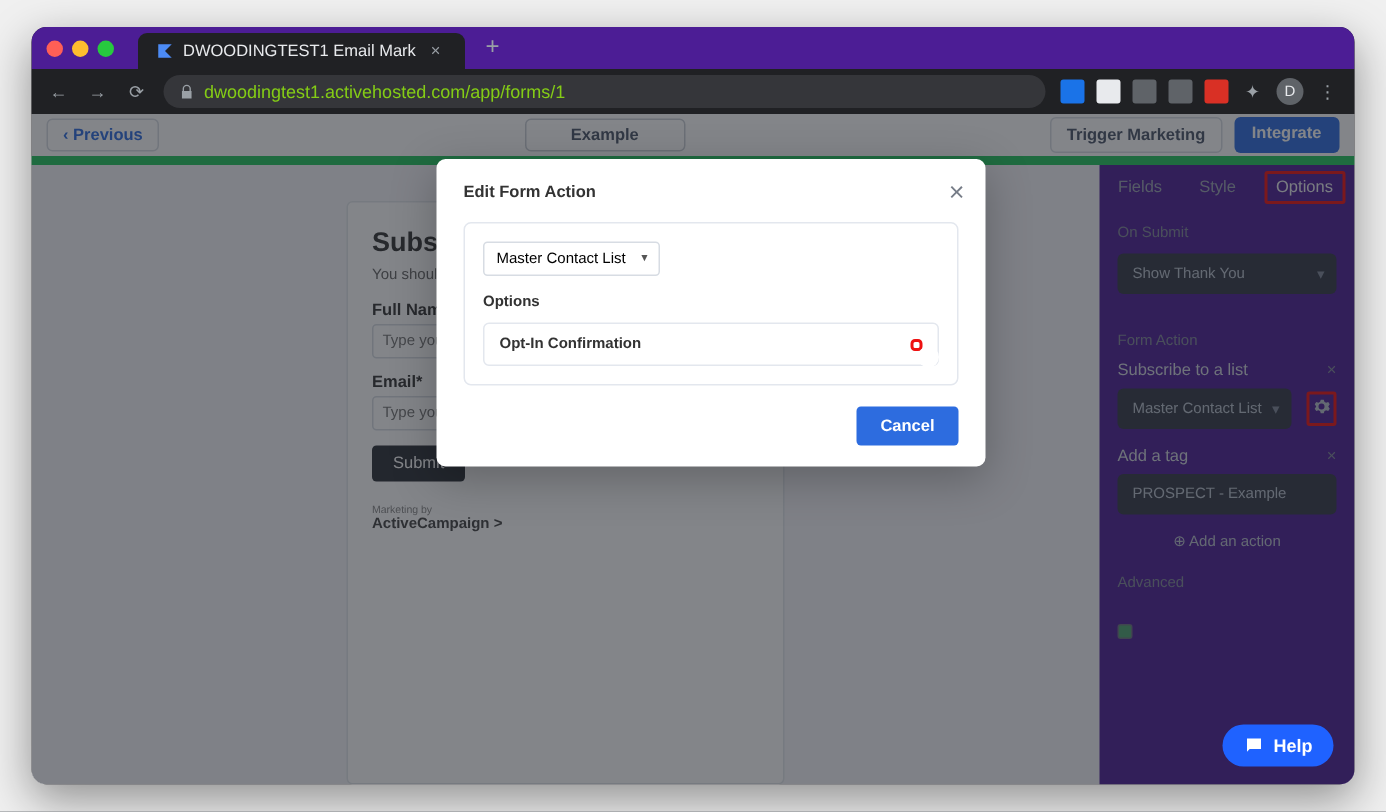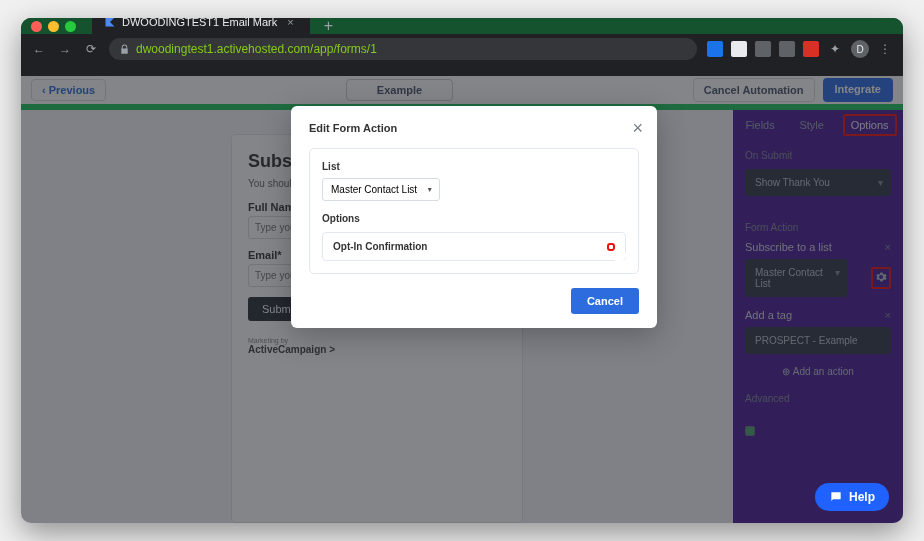--- a/index.html
+++ b/index.html
@@ -1,18 +1,18 @@
 <!DOCTYPE html>
 <html><head>
 <meta charset="utf-8">
 <style>
   *{box-sizing:border-box;margin:0;padding:0;font-family:-apple-system,BlinkMacSystemFont,"Segoe UI",Helvetica,Arial,sans-serif}
   body{background:#f0f0f0;display:flex;justify-content:center;align-items:flex-start;padding:18px}
   .frame{width:882px;height:505px;background:#202124;border-radius:10px;box-shadow:0 10px 30px rgba(0,0,0,.4);overflow:hidden;position:relative}
-  .titlebar{height:16px;background:#14532d;display:flex;align-items:center;padding:0 10px;gap:6px}
+  .titlebar{height:28px;background:#4c1d95;display:flex;align-items:center;padding:0 10px;gap:6px}
   .dot{width:11px;height:11px;border-radius:50%}
   .dot.red{background:#ff5f56}.dot.yel{background:#ffbd2e}.dot.grn{background:#27c93f}
   .tab{background:#202124;color:#e8eaed;font-size:11px;padding:6px 12px;border-radius:6px 6px 0 0;margin-left:10px;display:flex;align-items:center;gap:6px;height:24px;align-self:flex-end}
   .tab svg{width:12px;height:12px;fill:#4c8bf5}
   .tabx{color:#9aa0a6;padding:0 4px}
   .newtab{color:#9aa0a6;font-size:16px;padding:0 8px}
   .urlbar{height:30px;background:#202124;display:flex;align-items:center;padding:0 10px;gap:10px;color:#9aa0a6;font-size:12px}
   .navicon{width:16px;height:16px;display:flex;align-items:center;justify-content:center;color:#9aa0a6}
   .omni{flex:1;background:#35363a;border-radius:14px;height:22px;display:flex;align-items:center;padding:0 10px;color:#84cc16}
   .omni .lock{width:11px;height:11px;margin-right:6px}
@@ -39,21 +39,21 @@
   .brand{font-size:7px;color:#888;margin-top:16px}
   .brand b{color:#444;font-size:10px}
   .sidebar{width:170px;background:#4c1d95;color:#9aa3b2;font-size:11px;display:flex;flex-direction:column;padding:0 0 8px 0}
   .stabs{display:flex;justify-content:space-around;align-items:center;height:30px}
   .stabs span{padding:6px 6px;cursor:pointer}
   .stabs .active{color:#e8eaed;border:2px solid #e11; border-radius:2px; padding:3px 6px}
   .sgroup{padding:10px 12px}
   .sgroup .lbl{font-size:10px;color:#80889a;margin-bottom:8px}
   .sbox{background:#333946;border-radius:4px;padding:8px 10px;font-size:10px;color:#b9c0cc;margin-bottom:6px;position:relative}
   .sbox .chev{position:absolute;right:8px;top:8px;color:#80889a}
-  .srow{display:flex;align-items:center;gap:23px}
+  .srow{display:flex;align-items:center;gap:10px}
   .gearbox{border:2px solid #e11;border-radius:2px;padding:2px}
   .gearbox svg{width:12px;height:12px;fill:#b9c0cc}
   .closetiny{color:#80889a}
   .addaction{text-align:center;font-size:10px;color:#b9c0cc;padding:6px}
   .helpbtn{position:absolute;right:14px;bottom:12px;background:#1f62ff;color:#fff;border-radius:18px;padding:7px 14px;font-size:12px;font-weight:600;display:flex;align-items:center;gap:6px}
   .helpbtn svg{width:14px;height:14px;fill:#fff}
   
   .dim{position:absolute;inset:58px 0 0 0;background:rgba(30,33,40,.55)}
   
   .modal{position:absolute;top:88px;left:270px;width:366px;background:#fff;border-radius:6px;box-shadow:0 8px 30px rgba(0,0,0,.25);padding:16px 18px 14px}
@@ -117,21 +117,21 @@
         </div>
       <div class="navicon">⋮</div>
     </div>
   </div>
 
   <div class="app">
     <div class="topbar">
       <div class="prevbtn">‹  Previous</div>
       <div class="exmp">Example</div>
       <div class="rightbtns">
-        <div class="trig">Cancel Automation</div>
+        <div class="trig">Trigger Marketing</div>
         <div class="integ">Integrate</div>
       </div>
     </div>
     <div class="mainrow">
       <div class="canvas">
         <div class="formcard">
           <h2>Subscr</h2>
           <div class="sub">You should</div>
           <div class="fld">
             <label>Full Name</label>
@@ -201,21 +201,20 @@
     </div>
   </div>
 
   <div class="dim"></div>
 
   <div class="modal">
     <h3>Edit Form Action</h3>
     <div class="mclose">×</div>
 
     <div class="mfieldset">
-      <span class="mlabel">List</span>
       <div class="mselect">
         <span>Master Contact List</span>
       </div>
 
       <span class="mlabel" style="margin-top:12px">Options</span>
       <div class="optrow">
         <span class="oname">Opt-In Confirmation</span>
         <span class="togglewrap">
           <span class="toggle">
             <span class="knob"></span>

